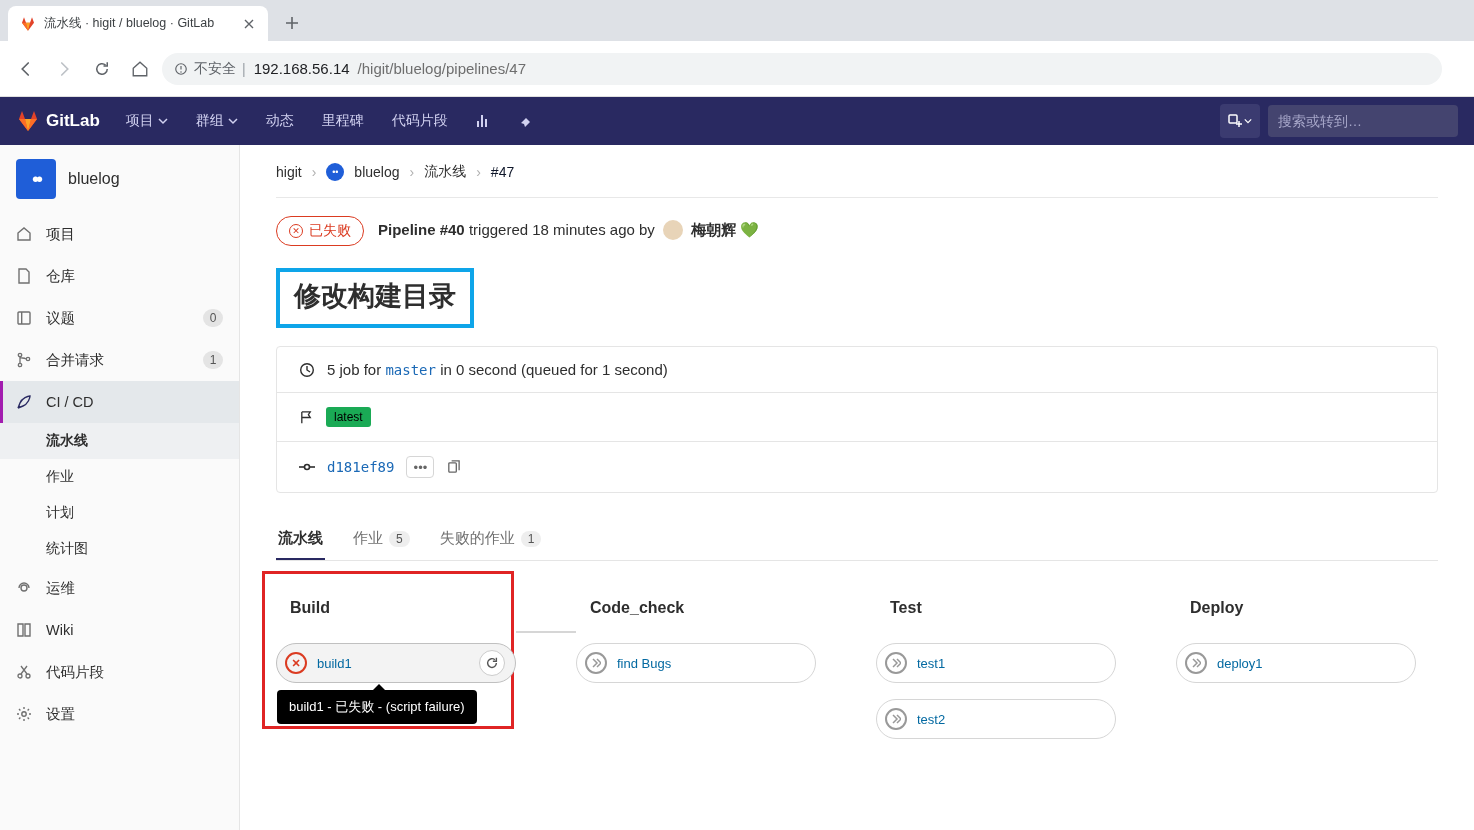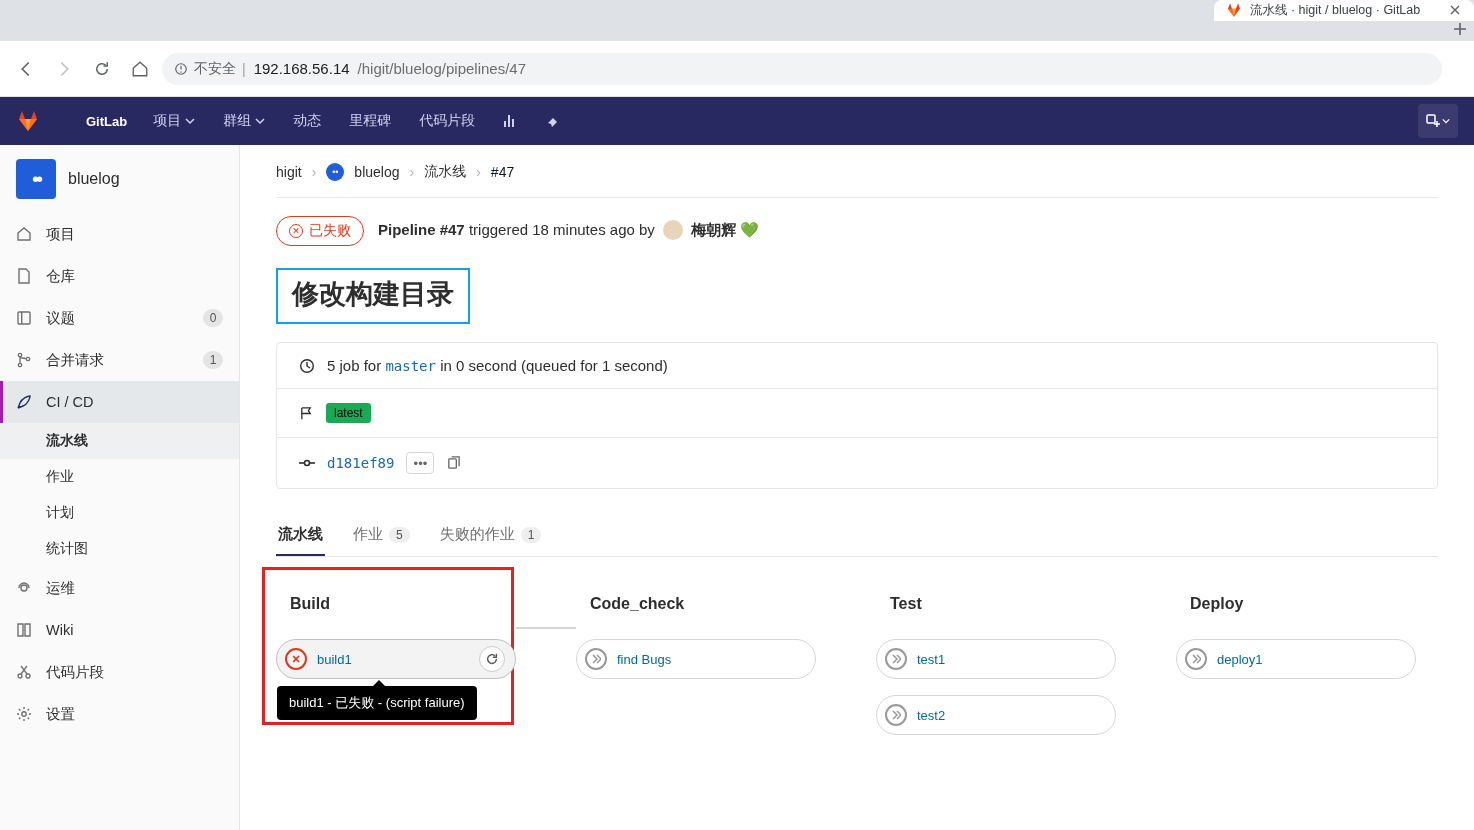--- a/index.html
+++ b/index.html
@@ -1,38 +1,38 @@
 <!DOCTYPE html>
 <html><head>
 <meta charset="utf-8">
 <style>
 * { margin:0; padding:0; box-sizing:border-box; font-family:-apple-system,BlinkMacSystemFont,"Segoe UI",Helvetica,Arial,sans-serif; }
 body { width:1474px; height:830px; overflow:hidden; background:#fff; color:#2e2e2e; }
 
 
-.chrome-tabbar { height:41px; background:#dee1e6; display:flex; align-items:flex-end; padding-left:8px;flex-direction:column; }
+.chrome-tabbar { height:41px; background:#dee1e6; display:flex; align-items:flex-end; padding-left:8px; }
 .chrome-tab { height:35px; background:#fff; border-radius:8px 8px 0 0; display:flex; align-items:center; padding:0 12px; gap:8px; min-width:260px; position:relative; }
 .chrome-tab .favicon { width:16px; height:16px; }
 .chrome-tab .title { font-size:12.5px; color:#3c4043; flex:1; white-space:nowrap; overflow:hidden; }
 .chrome-tab .close { width:14px; height:14px; display:flex; align-items:center; justify-content:center; color:#5f6368; }
 .newtab-btn { width:28px; height:28px; margin-left:10px; margin-bottom:4px; display:flex; align-items:center; justify-content:center; color:#5f6368; border-radius:50%; }
 
 
 .chrome-addr { height:56px; background:#fff; display:flex; align-items:center; padding:0 10px; gap:6px; border-bottom:1px solid #e0e0e0; }
 .nav-btn { width:32px; height:32px; display:flex; align-items:center; justify-content:center; color:#5f6368; border-radius:50%; }
 .nav-btn.dim { color:#bdc1c6; }
 .url-field { flex:1; height:32px; background:#f1f3f4; border-radius:16px; display:flex; align-items:center; padding:0 12px; gap:8px; font-size:15px; color:#202124; max-width:1280px; }
 .url-field .insecure { color:#5f6368; font-size:14px; display:flex; align-items:center; gap:6px; }
 .url-field .url-text { color:#202124; }
 .url-field .url-path { color:#6e6e6e; }
 
 
 .gitlab-nav { height:48px; background:#292961; display:flex; align-items:center; padding:0 16px; color:#fff; gap:8px; }
 .gitlab-logo { display:flex; align-items:center; gap:6px; margin-right:8px; }
-.gitlab-logo .brand { font-weight:600; font-size:13px;margin-left:40px; }
+.gitlab-logo .brand { font-weight:600; font-size:17px; }
 .navlink { padding:0 10px; height:48px; display:flex; align-items:center; font-size:14px; color:#d1d1f0; gap:4px; cursor:pointer; }
 .nav-spacer { flex:1; }
 .nav-icon-btn { width:34px; height:34px; display:flex; align-items:center; justify-content:center; color:#d1d1f0; }
 .nav-search { width:190px; height:32px; background:#44446f; border:none; border-radius:4px; padding:0 10px; color:#fff; font-size:14px; }
 .nav-search::placeholder { color:#a7a7c9; }
 
 
 .body-row { display:flex; height:calc(100% - 41px - 44px - 48px); }
 .sidebar { width:240px; background:#fafafa; border-right:1px solid #e5e5e5; overflow-y:auto; }
 .proj-header { display:flex; align-items:center; gap:12px; padding:14px 16px; }
@@ -54,21 +54,21 @@
 .bc-avatar { width:18px; height:18px; background:#1f5ed8; border-radius:50%; display:inline-flex; align-items:center; justify-content:center; color:#fff; font-size:9px; }
 
 .pl-header { display:flex; align-items:center; gap:14px; padding:18px 0 22px; }
 .status-pill { border:1px solid #db3b21; color:#db3b21; border-radius:16px; height:30px; padding:0 12px; display:flex; align-items:center; gap:6px; font-size:14px; }
 .status-pill .xicon { width:14px; height:14px; border:1.5px solid #db3b21; border-radius:50%; display:flex; align-items:center; justify-content:center; font-size:9px; }
 .pl-desc { font-size:15px; color:#2e2e2e; }
 .pl-desc b { font-weight:700; }
 .user-avatar-sm { width:20px; height:20px; border-radius:50%; background:#e8d4b8; display:inline-block; vertical-align:middle; margin:0 4px; position:relative; top:-1px; }
 .heart { color:#1aaa55; }
 
-.commit-title-box { border:2px solid #0ea5e9; padding:6px 14px 10px; display:inline-block; margin-bottom:18px; }
+.commit-title-box { border:4px solid #0ea5e9; padding:6px 14px 10px; display:inline-block; margin-bottom:18px; }
 .commit-title { font-size:27px; font-weight:700; }
 
 .info-card { border:1px solid #e5e5e5; border-radius:4px; }
 .info-row { padding:14px 22px; display:flex; align-items:center; gap:12px; font-size:15px; color:#2e2e2e; }
 .info-row + .info-row { border-top:1px solid #e5e5e5; }
 .mono { font-family:Menlo,Consolas,monospace; color:#1b69b6; font-size:14px; }
 .tag-green { background:#1aaa55; color:#000000; font-size:12px; padding:3px 8px; border-radius:3px; }
 .kebab { border:1px solid #d6d6d6; border-radius:4px; width:28px; height:22px; display:flex; align-items:center; justify-content:center; font-size:13px; color:#666; }
 
 .tabs-row { display:flex; gap:26px; margin-top:26px; border-bottom:1px solid #e5e5e5; }
@@ -200,20 +200,21 @@
   <div class="nav-spacer"></div>
   <div class="nav-icon-btn" style="background:#3b3b70;border-radius:4px;width:40px;">
     <svg width="14" height="14" viewBox="0 0 14 14">
         <rect x="1" y="1" width="8" height="8" rx="1" fill="none" stroke="#fff" stroke-width="1.5"></rect>
         <path d="M11 7v6M8 10h6" stroke="#fff" stroke-width="1.5"></path>
       </svg>
     <svg width="8" height="8" viewBox="0 0 10 10" style="margin-left:2px">
         <path d="M1 3l4 4 4-4" stroke="#fff" stroke-width="1.5" fill="none"></path>
       </svg>
   </div>
+  <input class="nav-search" placeholder="搜索或转到…" style="">
 </div>
 
 <div class="body-row">
 
   <div class="sidebar">
     <div class="proj-header">
       <div class="proj-avatar">••</div>
       <div class="proj-name">bluelog</div>
     </div>
     <div class="side-item">
@@ -315,21 +316,21 @@
       <span class="sep">›</span>
       <span style="font-weight:400;color:#0f172a">#47</span>
     </div>
 
     <div class="pl-header">
       <div class="status-pill">
         <span class="xicon">✕</span>
         <span>已失败</span>
       </div>
       <div class="pl-desc">
-        <b>Pipeline #47</b>
+        <b>Pipeline #40</b>
         <span>triggered 18 minutes ago by</span>
         <span class="user-avatar-sm"></span>
         <b>梅朝辉</b>
         <span class="heart">💚</span>
       </div>
     </div>
 
     <div class="commit-title-box">
       <div class="commit-title">修改构建目录</div>
     </div>

